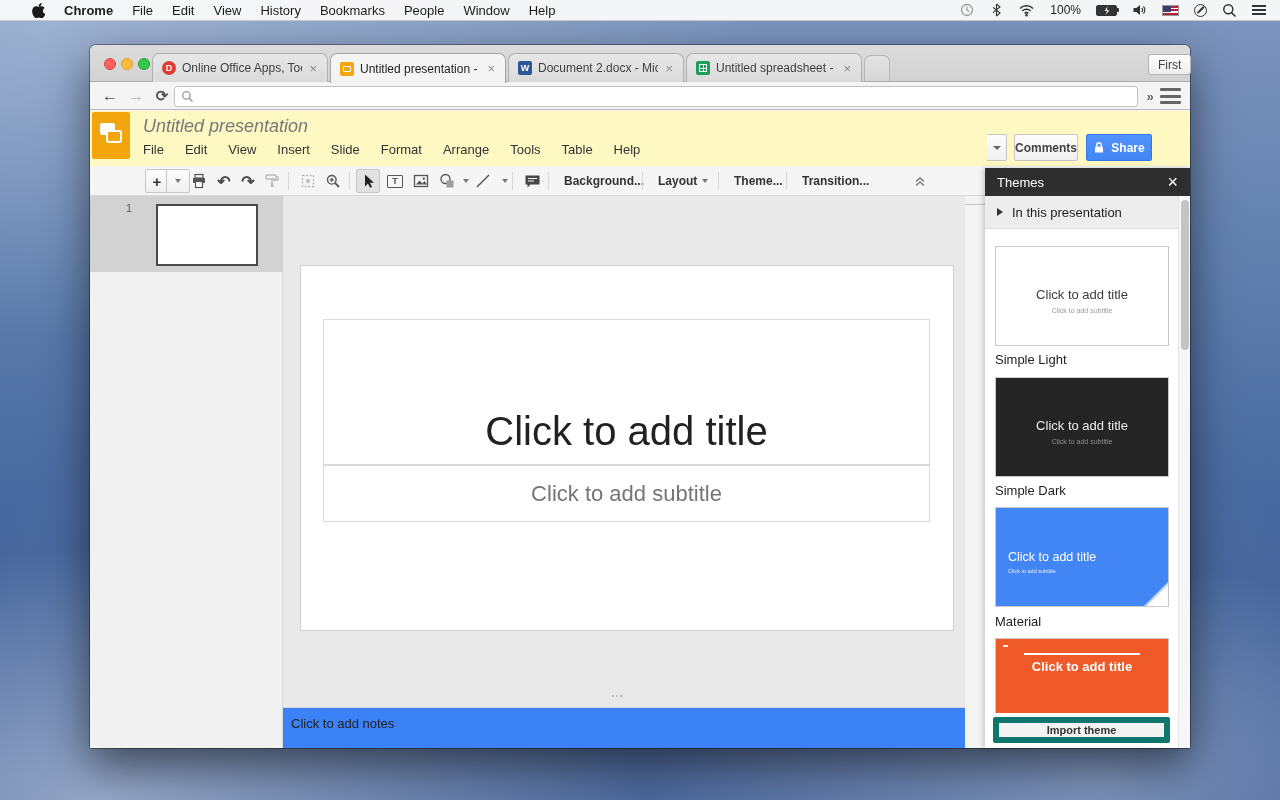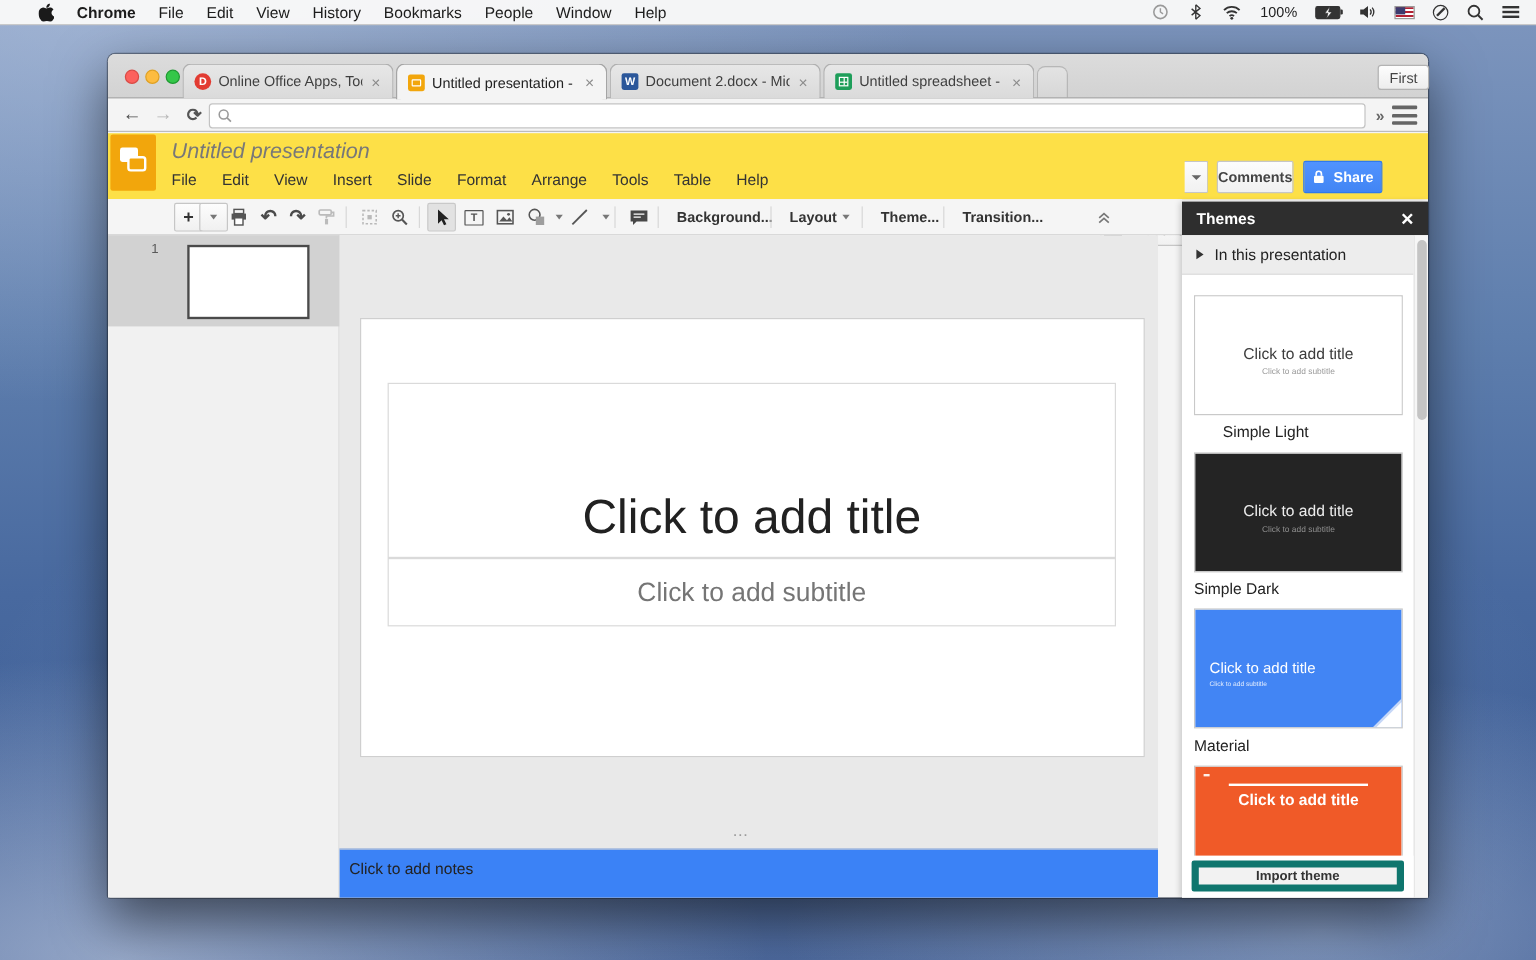--- a/index.html
+++ b/index.html
@@ -70,21 +70,21 @@
   .navbar { position:absolute; left:0; top:37px; width:1100px; height:28px; background:#f4f4f4;
     border-bottom:1px solid #bcbcbc; }
   .navbtn { position:absolute; top:2px; width:24px; height:24px; display:flex; align-items:center; justify-content:center;
     font-size:16px; font-weight:bold; }
   .omnibox { position:absolute; left:84px; top:3.5px; width:964px; height:21px; background:#fff;
     border:1px solid #c3c3c3; border-radius:3px; display:flex; align-items:center; padding:0 6px; }
   .hamburger { position:absolute; left:1070px; top:6px; width:21px; height:16px; display:flex; flex-direction:column; justify-content:space-between; }
   .hamburger i { display:block; height:3px; background:#666; border-radius:1px; }
 
   
-  .app-header { position:absolute; left:0; top:66px; width:1100px; height:55px; background:#fde047;text-decoration:underline; }
+  .app-header { position:absolute; left:0; top:66px; width:1100px; height:55px; background:#fef9c3;text-decoration:underline; }
   .slides-logo { position:absolute; left:2px; top:1px; width:38px; height:47px; background:#f2a60c; border-radius:2px; }
   .slides-logo .r1 { position:absolute; left:8px; top:11px; width:15px; height:12px; background:#fff; border-radius:2px; }
   .slides-logo .r2 { position:absolute; left:14px; top:18px; width:16px; height:13px; background:#f2a60c; border:2.5px solid #fff; border-radius:3px; }
   .doc-title { position:absolute; left:53px; top:5px; font-size:18px; font-style:italic; color:#787878; }
   .menurow { position:absolute; left:53px; top:31px; display:flex; gap:21px; font-size:13px; color:#333; }
   .menurow span { cursor:default; }
   .hdr-btn { position:absolute; top:23px; height:27px; display:flex; align-items:center; justify-content:center;
     font-size:12px; font-weight:bold; color:#444; background:linear-gradient(#fcfcfc,#f1f1f1);
     border:1px solid #c6c6c6; border-radius:2px; gap:6px; }
   .present-main { left:827px; width:71px; border-radius:2px 0 0 2px;margin-top:44px; }
@@ -121,21 +121,21 @@
   .ph-box { position:absolute; left:22px; width:607px; border:1px solid #dadada; display:flex; justify-content:center; }
   .ph-title { top:53px; height:146px; align-items:flex-end; padding-bottom:10px; font-size:40px; color:#212121; }
   .ph-sub { top:199px; height:57px; align-items:center; font-size:22px; color:#757575; }
   .dots-handle { position:absolute; left:0; right:13px; top:492px; text-align:center; font-size:13px; color:#9b9b9b; letter-spacing:1px; }
   .notes { position:absolute; left:0; top:511px; width:682px; height:41px; background:#3b82f6; border-top:1px solid #d6d6d6; padding:8px; font-size:13px; color:#222; }
 
   
   .themes-panel { position:absolute; left:895px; top:123px; width:205px; height:580px; background:#fff;
     box-shadow:-2px 0 5px rgba(0,0,0,.18); z-index:6; }
   .tp-header { position:absolute; left:0; top:0; width:205px; height:28px; background:#2e2e2e; color:#fff;
-    display:flex; align-items:center; font-size:13px; font-weight:bold; padding:0 12px; }
+    display:flex; align-items:center; font-size:13px; font-weight:normal; padding:0 12px; }
   .tp-close { margin-left:auto; font-size:18px; line-height:1; color:#fff; }
   .tp-section { position:absolute; left:0; top:28px; width:193px; height:33px; background:#ededed; border-bottom:1px solid #ddd;
     display:flex; align-items:center; gap:9px; padding:0 12px; font-size:13px; color:#222; }
   .disclosure { width:0; height:0; border-top:4.5px solid transparent; border-bottom:4.5px solid transparent; border-left:6px solid #333; }
   .tp-scrollbar { position:absolute; right:0; top:28px; width:12px; height:552px; background:#f6f6f6; border-left:1px solid #e3e3e3; }
   .tp-thumb { position:absolute; left:1.5px; top:4px; width:8px; height:150px; background:#c4c4c4; border-radius:4px; }
   .theme-card { position:absolute; left:10px; width:174px; height:100px; border:1px solid #c9c9c9; background:#fff; overflow:hidden; }
   .theme-label { position:absolute; left:10px; font-size:13px; color:#222; }
   .tc-inner { width:100%; height:100%; position:relative; }
   .tc-light { background:#fff; }
@@ -448,21 +448,21 @@
       <div class="tp-scrollbar">
         <div class="tp-thumb"></div>
       </div>
 
       <div class="theme-card" style="top:78px;">
         <div class="tc-inner tc-light">
           <div class="tc-center t">Click to add title</div>
           <div class="tc-center s">Click to add subtitle</div>
         </div>
       </div>
-      <div class="theme-label" style="top:184px;margin-left:24px;">Simple Light</div>
+      <div class="theme-label" style="top:184px;">Simple Light</div>
 
       <div class="theme-card" style="top:209px;">
         <div class="tc-inner tc-dark">
           <div class="tc-center t">Click to add title</div>
           <div class="tc-center s">Click to add subtitle</div>
         </div>
       </div>
       <div class="theme-label" style="top:315px;">Simple Dark</div>
 
       <div class="theme-card" style="top:339px;">

